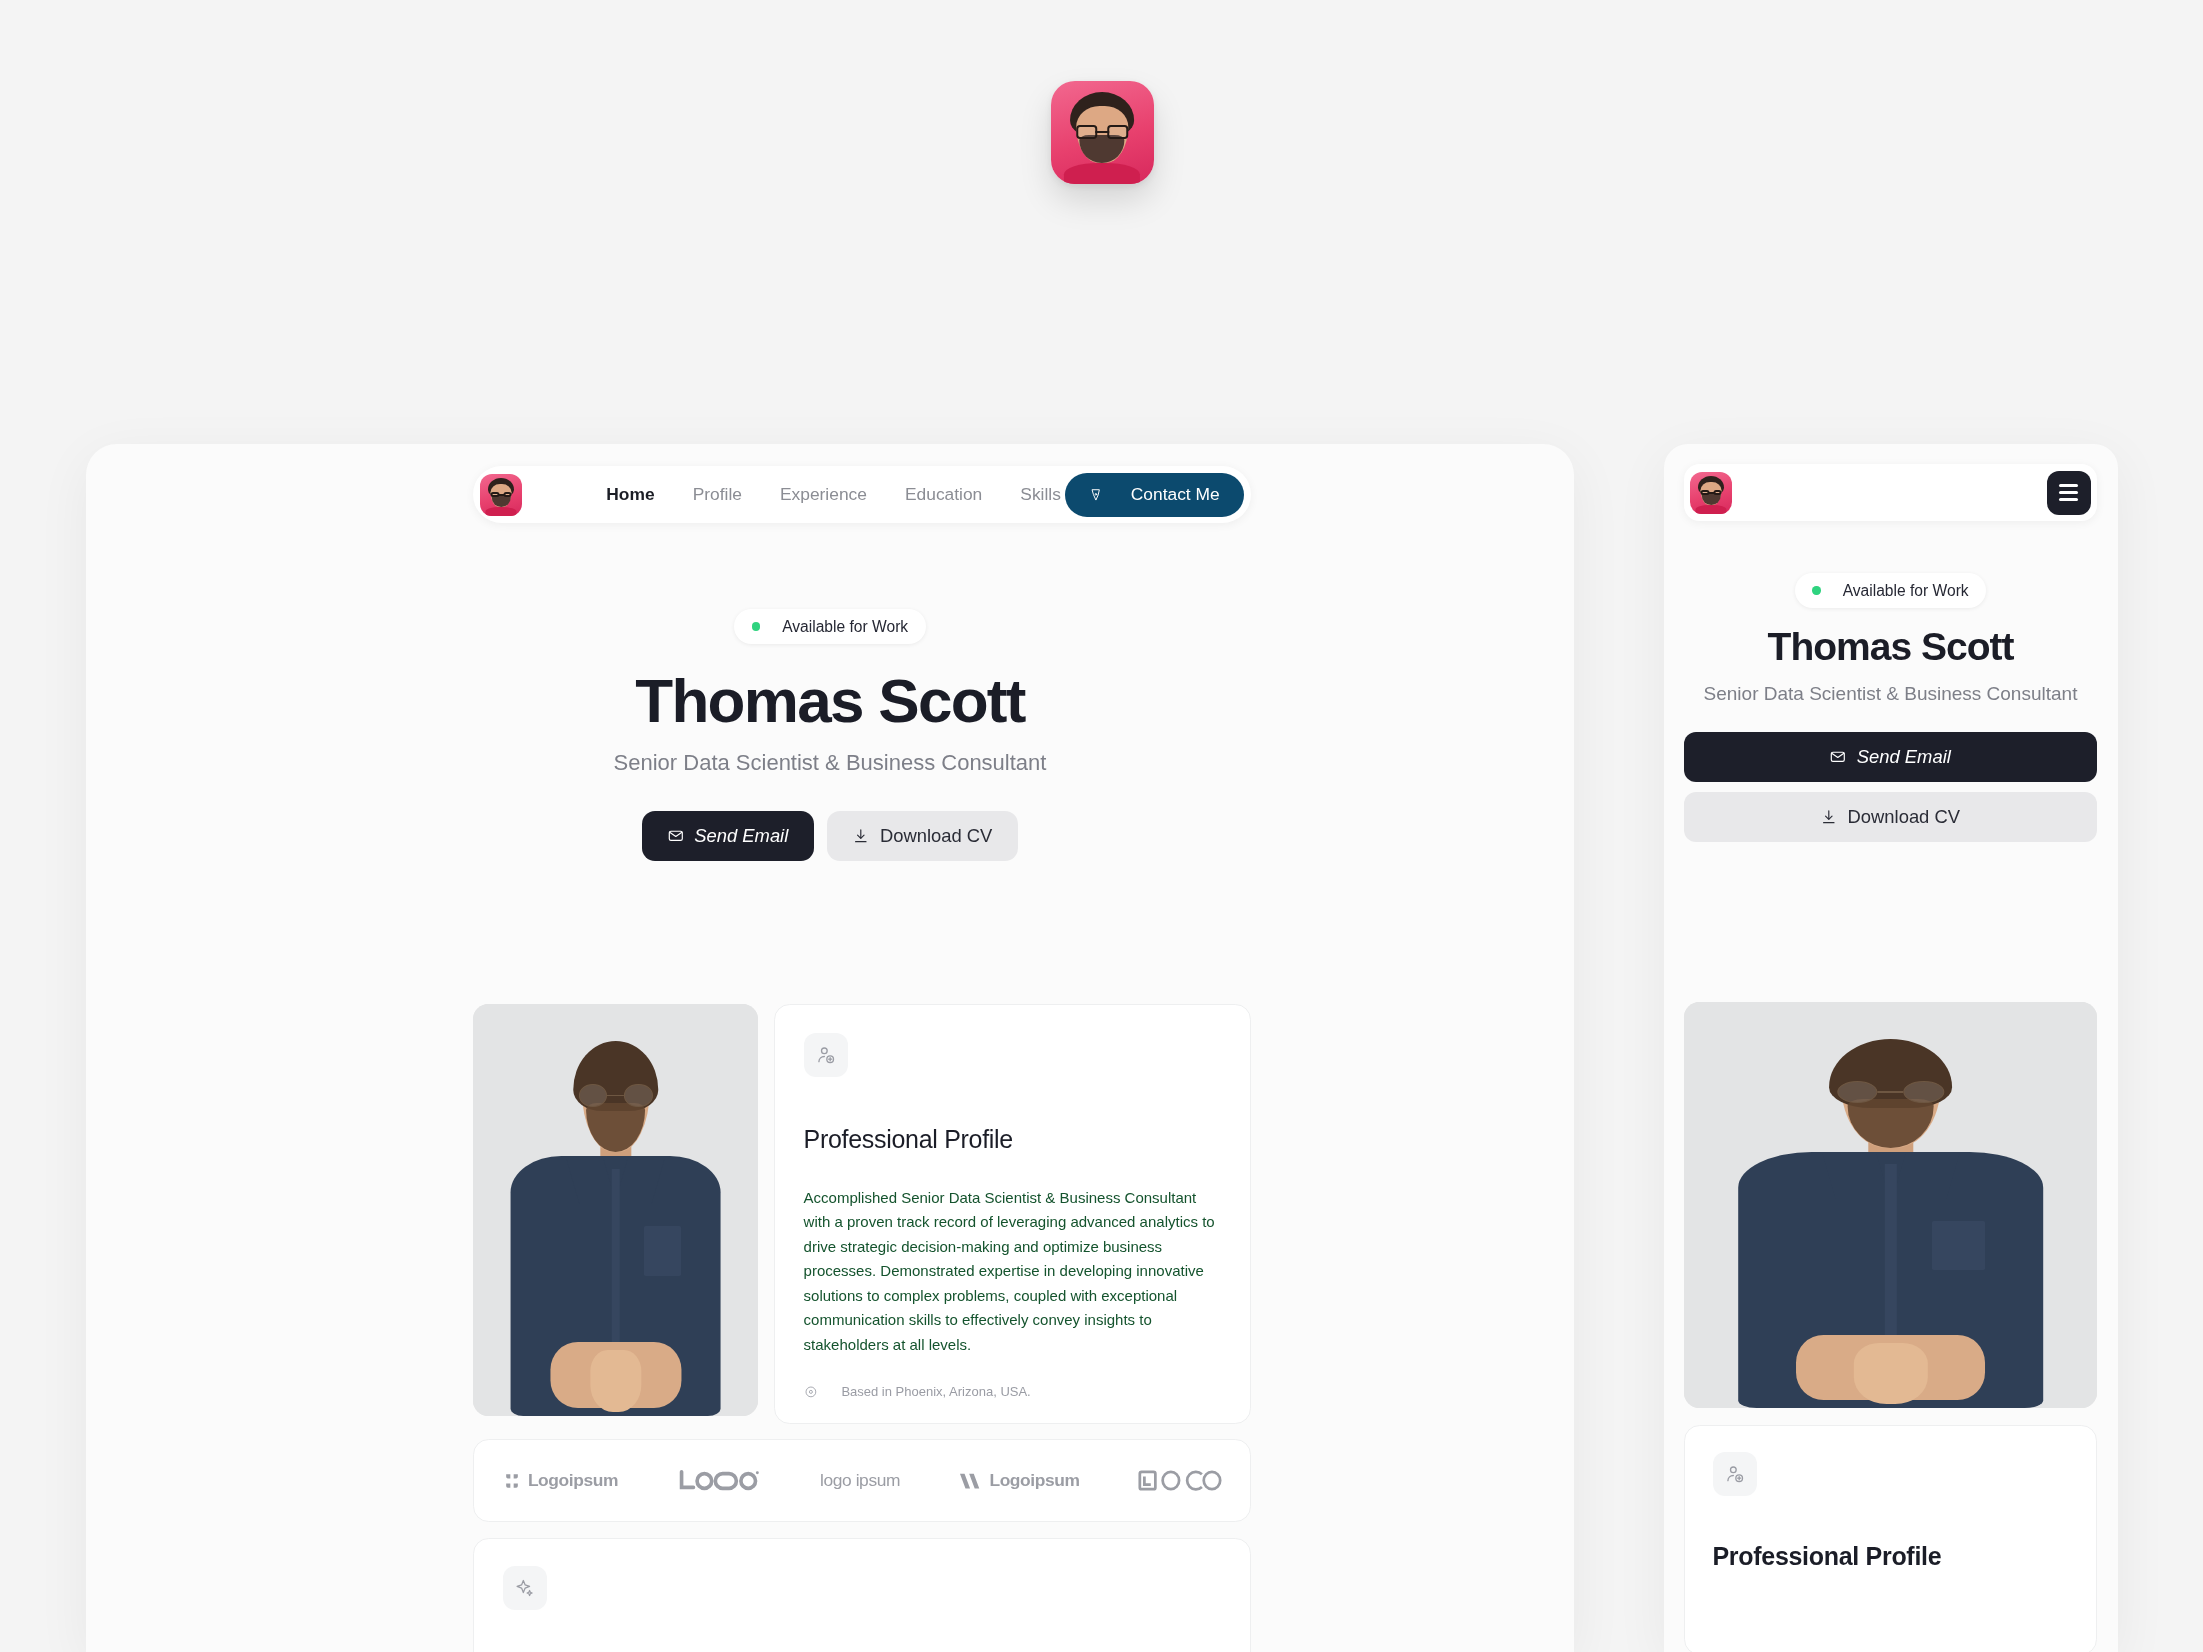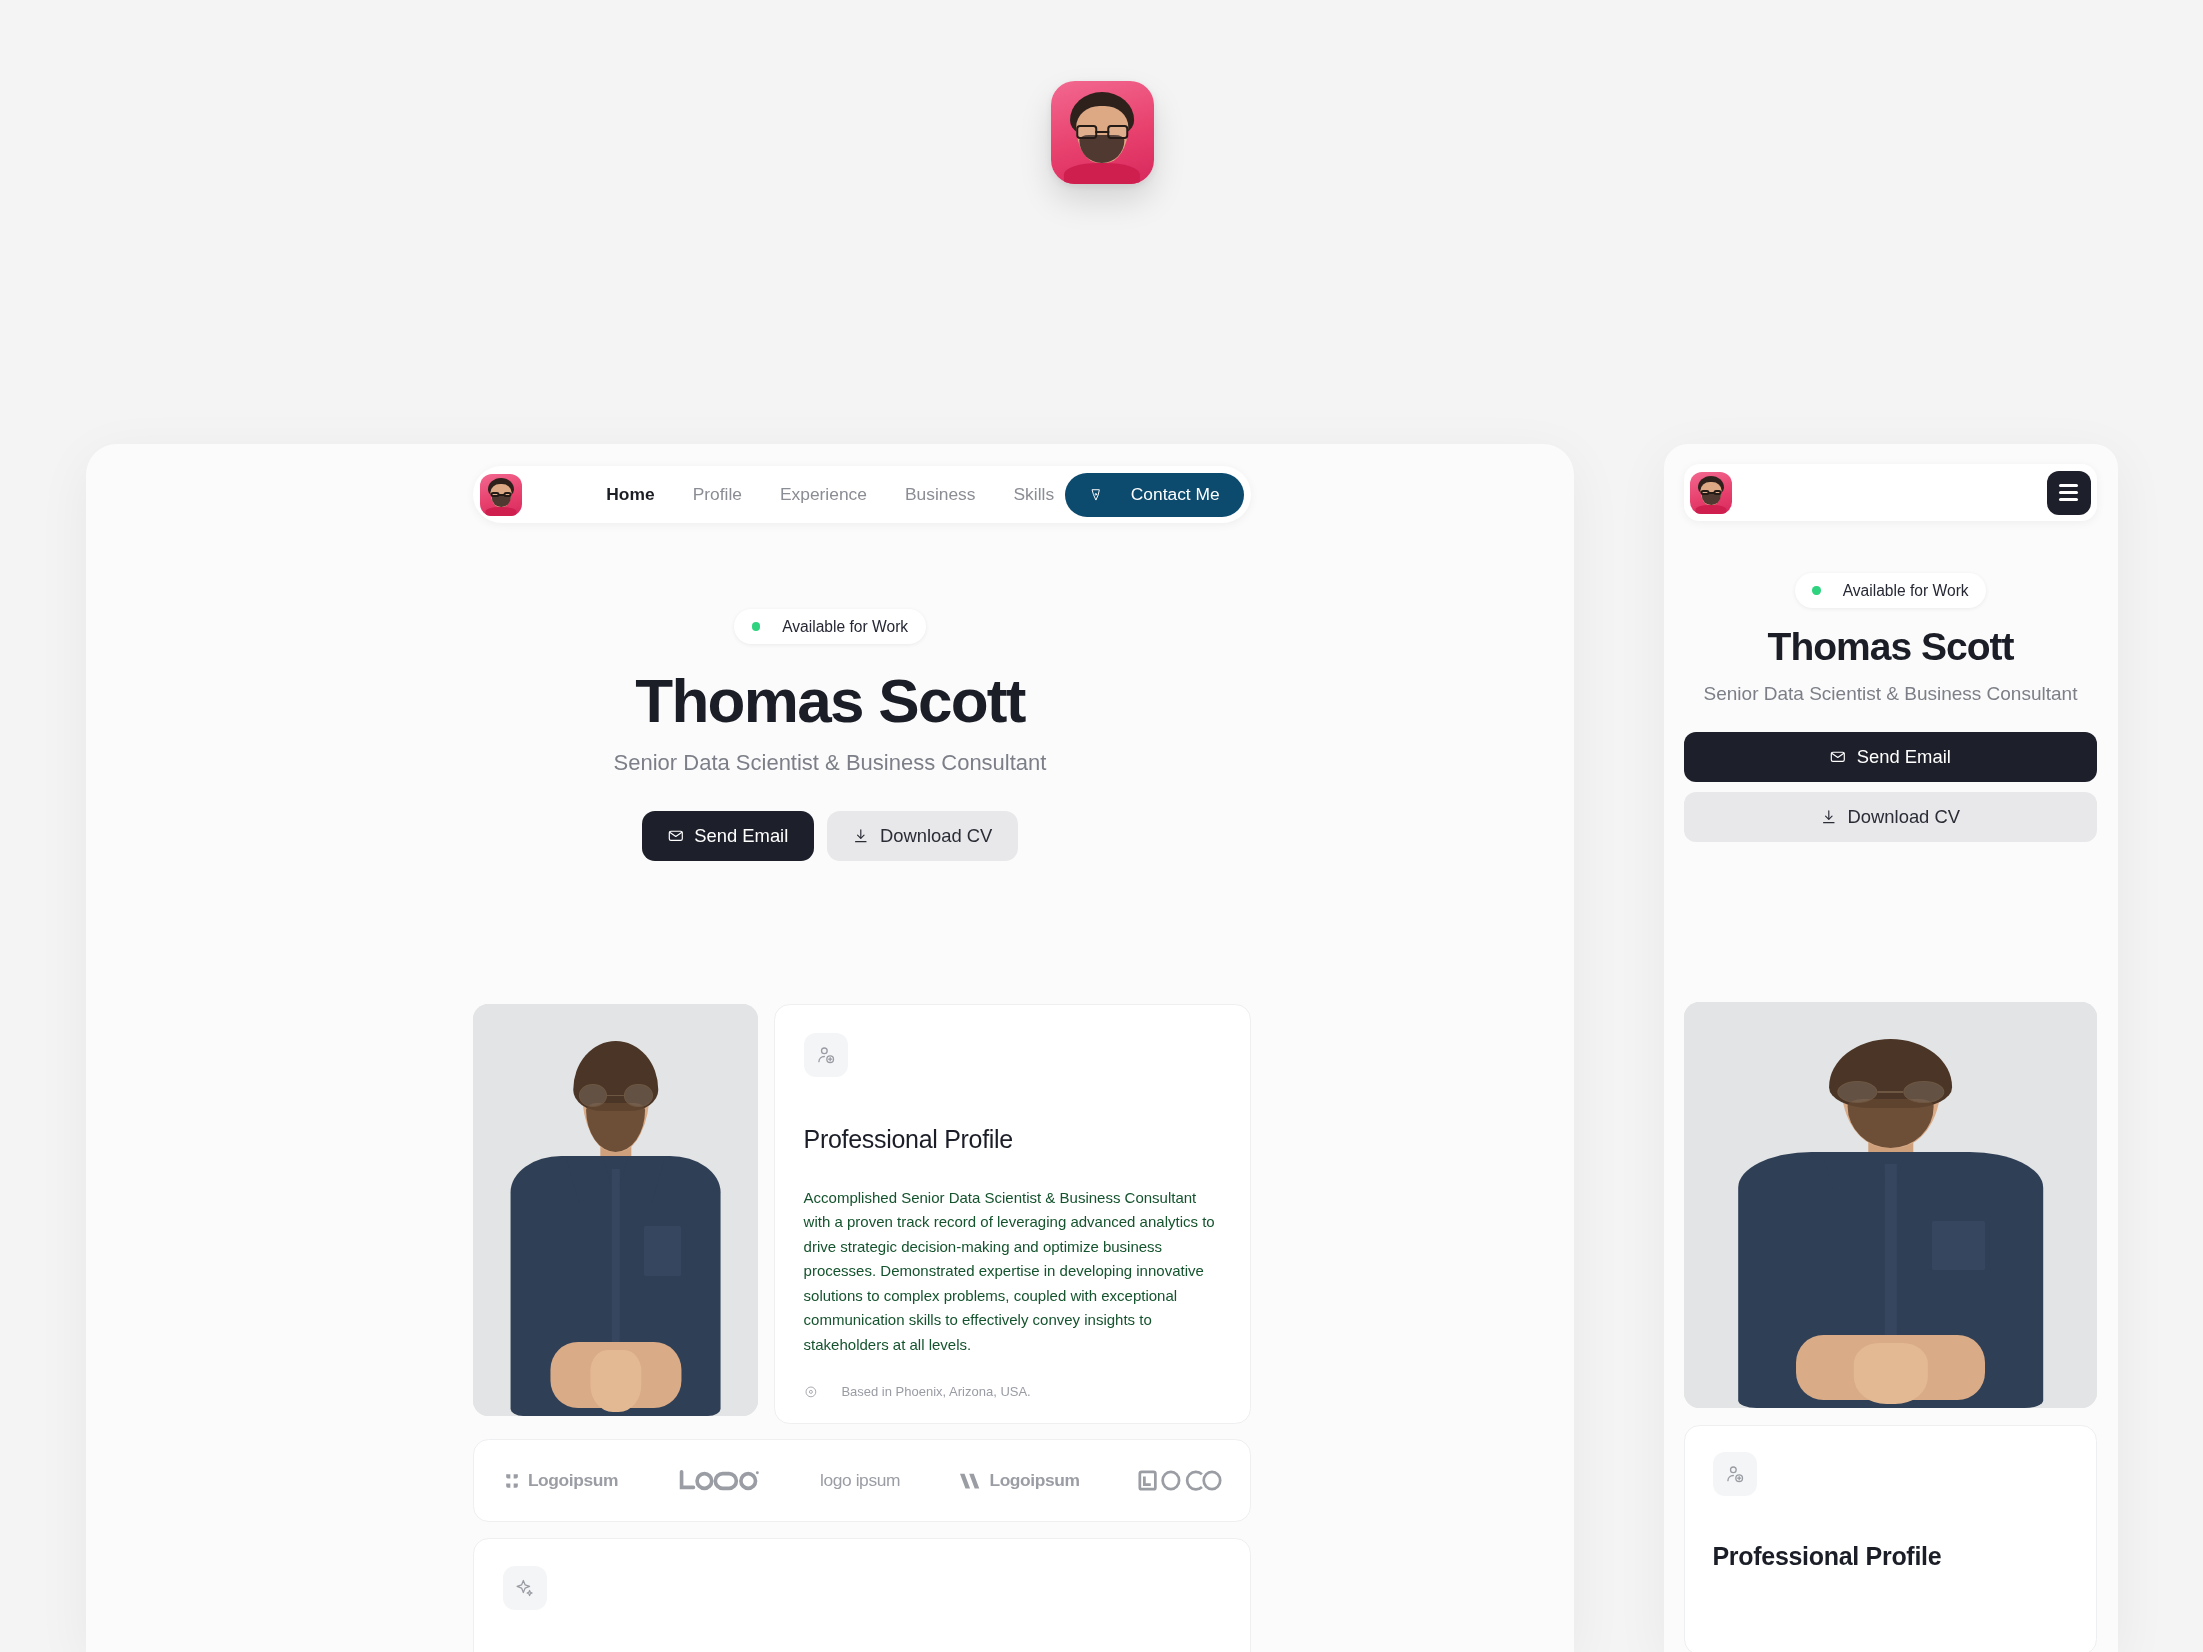--- a/index.html
+++ b/index.html
@@ -232,21 +232,21 @@
     display: inline-flex;
     align-items: center;
     justify-content: center;
     gap: 11px;
     font-size: 18.4px;
     border: none;
     cursor: pointer;
     font-family: inherit;
     white-space: nowrap;
   }
-  .btn-dark { background: #1d1f2a; color: #fff; }
+  .btn-dark { background: #1d1f2a; color: #fff; font-style: italic; }
   .btn-soft { background: #e8e8ea; color: #2a2c36; }
 
   
   .d-body {
     position: absolute;
     left: 387px;
     top: 560px;
     width: 778px;
   }
   .cards-row { display: flex; gap: 15.6px; }
@@ -557,21 +557,21 @@
             <i class="av-lens"></i>
           </div>
         <div class="av-body"></div>
       </div>
     </div>
 
     <div class="d-nav-links">
       <span class="nav-link active">Home</span>
       <span class="nav-link">Profile</span>
       <span class="nav-link">Experience</span>
-      <span class="nav-link">Business</span>
+      <span class="nav-link">Education</span>
       <span class="nav-link">Skills</span>
     </div>
 
     <button class="contact-btn">
       <svg width="13.8" height="13.8" viewBox="0 0 24 24" fill="none" stroke="#fff" stroke-width="1.7" stroke-linecap="round" stroke-linejoin="round">
         <path d="M6 3h12l-2 9-4 9-4-9z"></path>
           <circle cx="12" cy="11" r="1.4"></circle>
       </svg>
       <span>Contact Me</span>
     </button>

